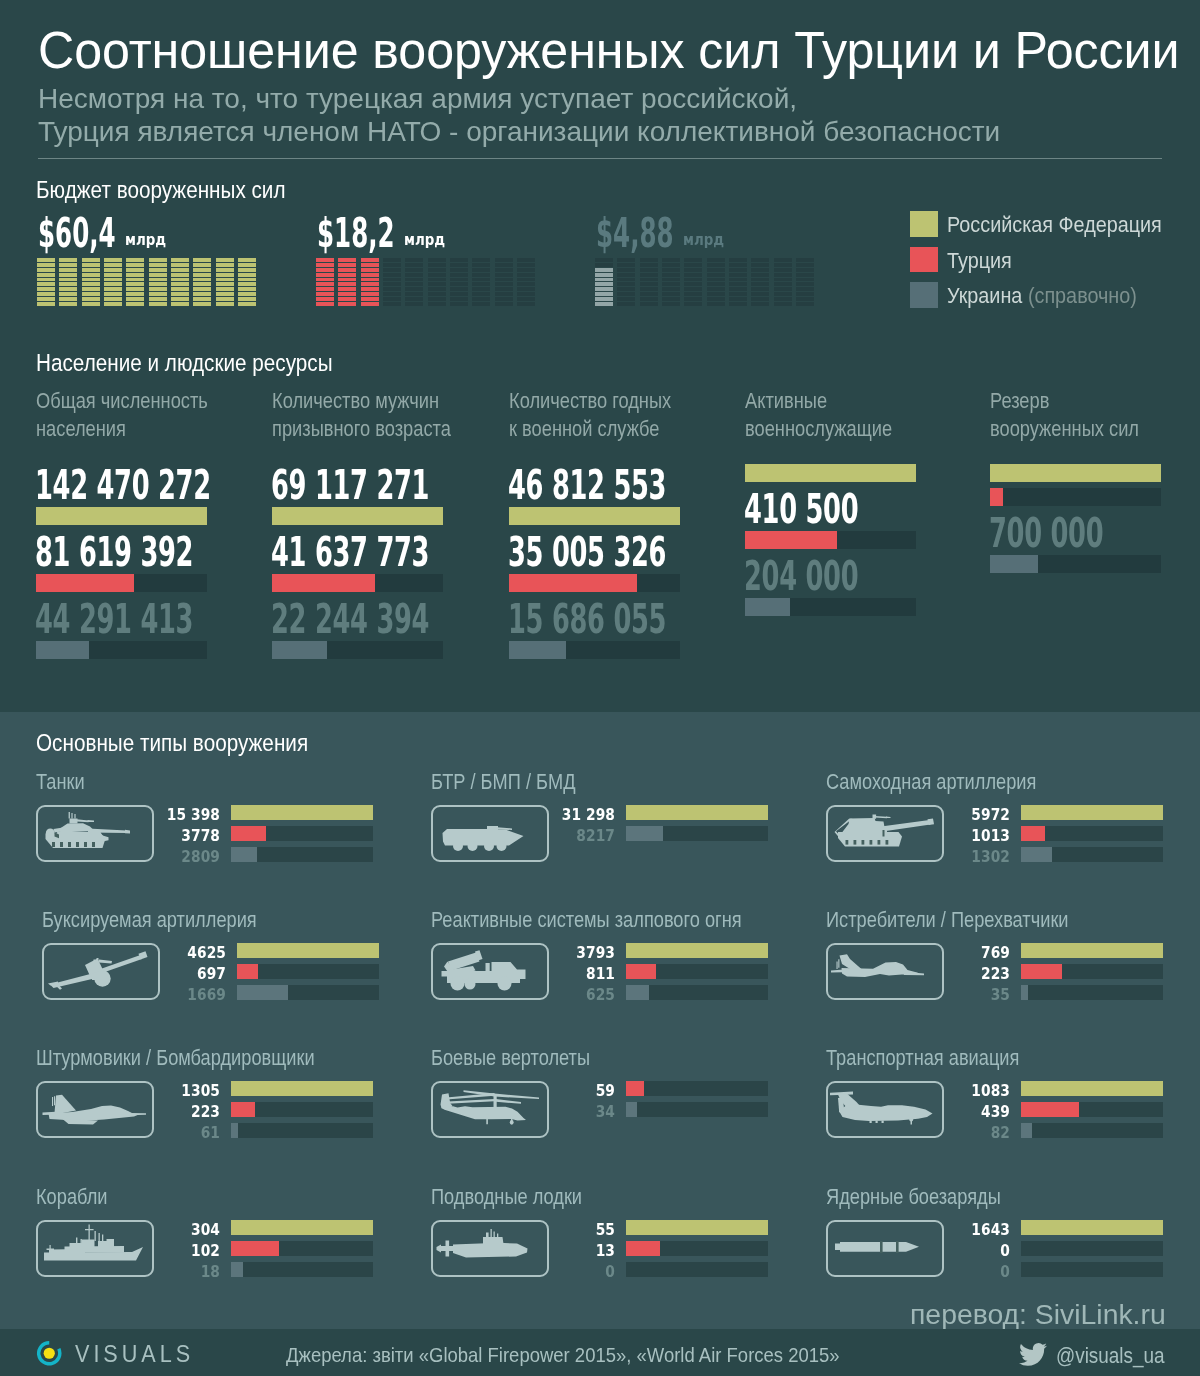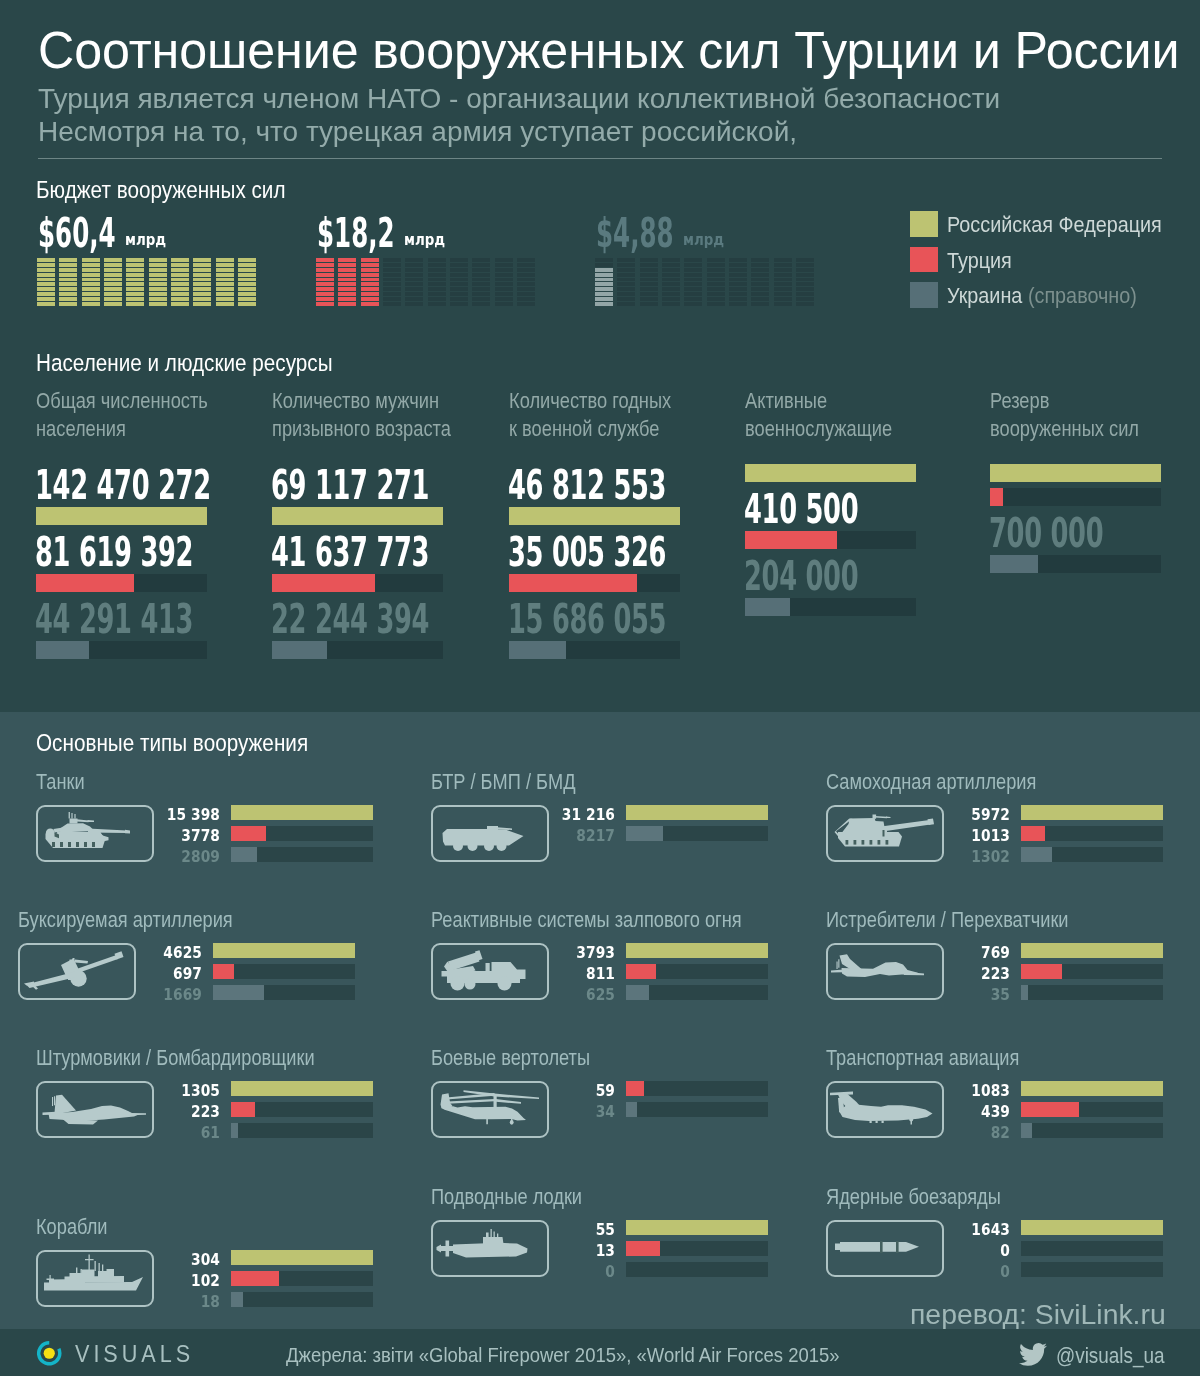--- a/index.html
+++ b/index.html
@@ -87,22 +87,22 @@
   #tw-icon{left:1019px;top:1343px;width:28px;height:22px;}
   #tw-text{left:1056px;top:1343px;font-family:"Liberation Sans",sans-serif;font-size:22px;color:#a8c0c0;white-space:nowrap;
            display:inline-block;transform:scaleX(.86);transform-origin:left top;}
 </style>
 </head>
 <body>
 
 <div class="page">
 <div class="abs" id="title">Соотношение вооруженных сил Турции и России</div>
 <div class="abs" id="subtitle">
+      <div>Несмотря на то, что турецкая армия уступает российской,</div>
       <div>Турция является членом НАТО - организации коллективной безопасности</div>
-      <div>Несмотря на то, что турецкая армия уступает российской,</div>
     </div>
 <div class="abs" id="divider"></div>
 <div class="abs sec-head" id="budget-head">Бюджет вооруженных сил</div>
 <div class="budget-group" style="left:37px">
 <span class="budget-amount" style="color:#ffffff">$60,4</span>
 <span class="budget-unit" style="color:#ffffff;left:88px">млрд</span>
 <div class="budget-grid">
 <div class="bcol">
 <div class="bseg" style="background:#bdc372"></div>
 <div class="bseg" style="background:#bdc372"></div>
@@ -667,21 +667,21 @@
  <path d="M66.0,22.3 L81.0,23.4 L81.0,25.0 L66.0,24.4 z"></path>
  <circle cx="27.0" cy="41.0" r="5.0"></circle>
             <circle cx="41.5" cy="41.0" r="5.0"></circle>
  <circle cx="58.0" cy="41.0" r="5.0"></circle>
             <circle cx="70.5" cy="41.0" r="5.0"></circle>
 </g>
         </svg>
       </div>
 <div class="weap-rows">
 <div class="weap-row">
-<div class="weap-val">31 216</div>
+<div class="weap-val">31 298</div>
 <div class="weap-track">
             <div class="weap-fill" style="width:100.00%;background:#bdc372"></div>
           </div>
 </div>
 <div class="weap-row">
 <div class="weap-val dim">8217</div>
 <div class="weap-track">
             <div class="weap-fill" style="width:26.30%;background:#5c757c"></div>
           </div>
 </div>
@@ -725,21 +725,21 @@
             <div class="weap-fill" style="width:17.00%;background:#e85458"></div>
           </div>
 </div>
 <div class="weap-row">
 <div class="weap-val dim">1302</div>
 <div class="weap-track">
             <div class="weap-fill" style="width:21.80%;background:#5c757c"></div>
           </div>
 </div>
 </div></div>
-<div class="weap" style="left:20px;top:909px">
+<div class="weap" style="left:44px;top:909px">
 <div class="weap-title">Буксируемая артиллерия</div>
 <div class="weap-icon">
         <svg viewBox="0 0 118 57" xmlns="http://www.w3.org/2000/svg">
 <g fill="#b6cacb">
  <path d="M57.0,26.5 L98.5,12.0 L100.0,16.0 L58.5,30.5 z"></path>
  <path d="M96.5,10.8 L103.5,8.3 L105.5,14.0 L98.5,16.5 z"></path>
  <path d="M51.5,16.5 h2.0 v7.0 h-2.0 z"></path>
  <path d="M54.5,15.0 h2.0 v7.5 h-2.0 z"></path>
  <path d="M57.0,16.5 L70.0,18.0 L69.5,20.5 L56.5,19.5 z"></path>
  <path d="M43.0,22.0 L55.5,15.5 L61.0,27.0 L48.0,33.0 z"></path>
@@ -940,21 +940,21 @@
             <div class="weap-fill" style="width:40.50%;background:#e85458"></div>
           </div>
 </div>
 <div class="weap-row">
 <div class="weap-val dim">82</div>
 <div class="weap-track">
             <div class="weap-fill" style="width:7.60%;background:#5c757c"></div>
           </div>
 </div>
 </div></div>
-<div class="weap" style="left:38px;top:1216px">
+<div class="weap" style="left:38px;top:1186px">
 <div class="weap-title">Корабли</div>
 <div class="weap-icon">
         <svg viewBox="0 0 118 57" xmlns="http://www.w3.org/2000/svg">
 <g fill="#b6cacb">
  <path d="M8.0,32.5 L96.0,32.0 L107.0,27.0 L100.0,40.5 L8.0,40.5 z"></path>
  <path d="M13.0,29.5 L49.0,29.0 L49.0,33.0 L13.0,33.0 z"></path>
  <path d="M28.5,26.5 L88.0,26.0 L88.0,32.5 L28.5,32.5 z"></path>
  <path d="M33.5,23.0 L47.0,23.0 L47.0,28.0 L33.5,28.0 z"></path>
  <path d="M46.0,19.5 L58.5,19.5 L58.5,31.0 L46.0,31.0 z"></path>
  <path d="M62.0,21.0 L71.5,21.0 L71.5,31.0 L62.0,31.0 z"></path>

